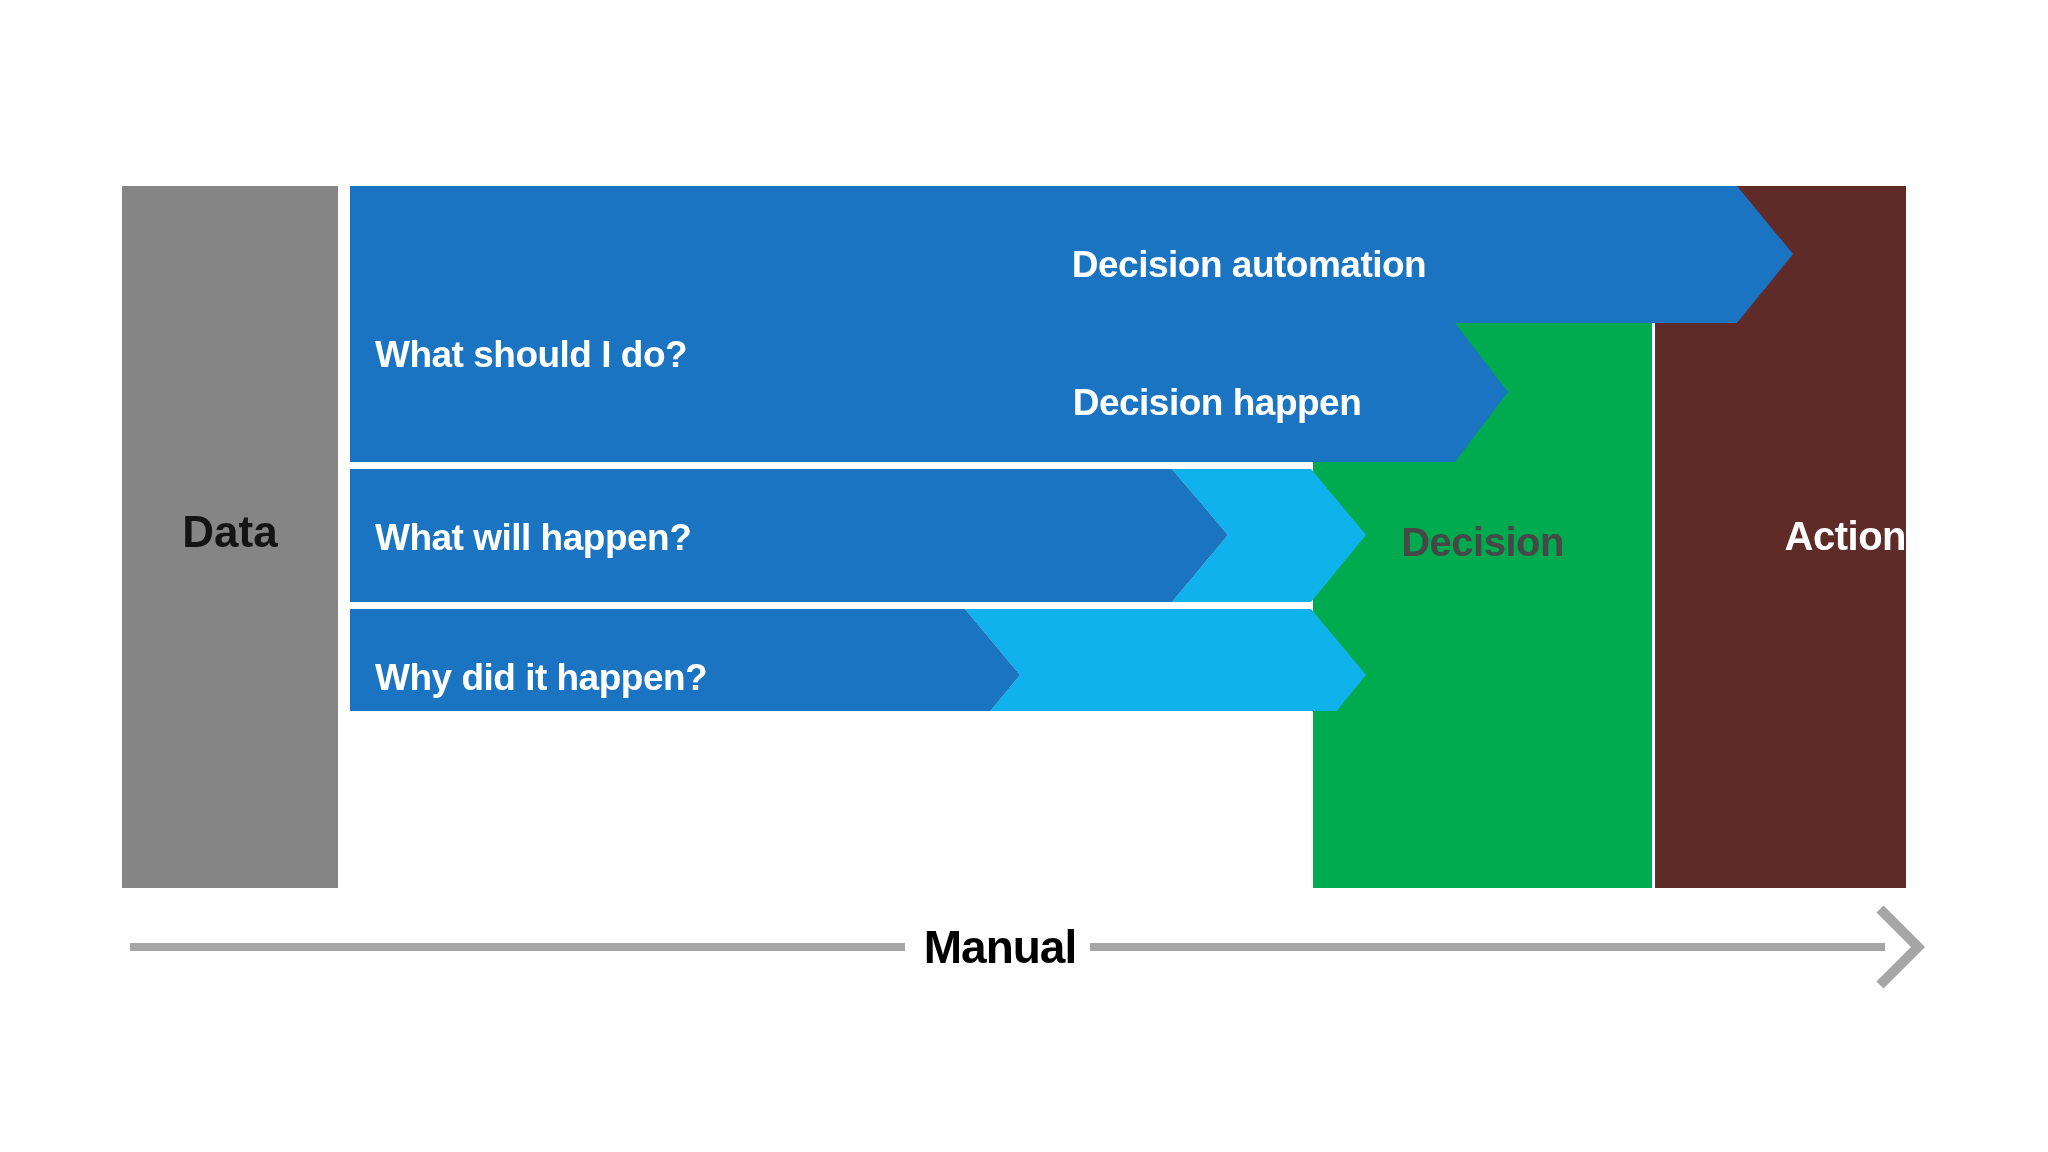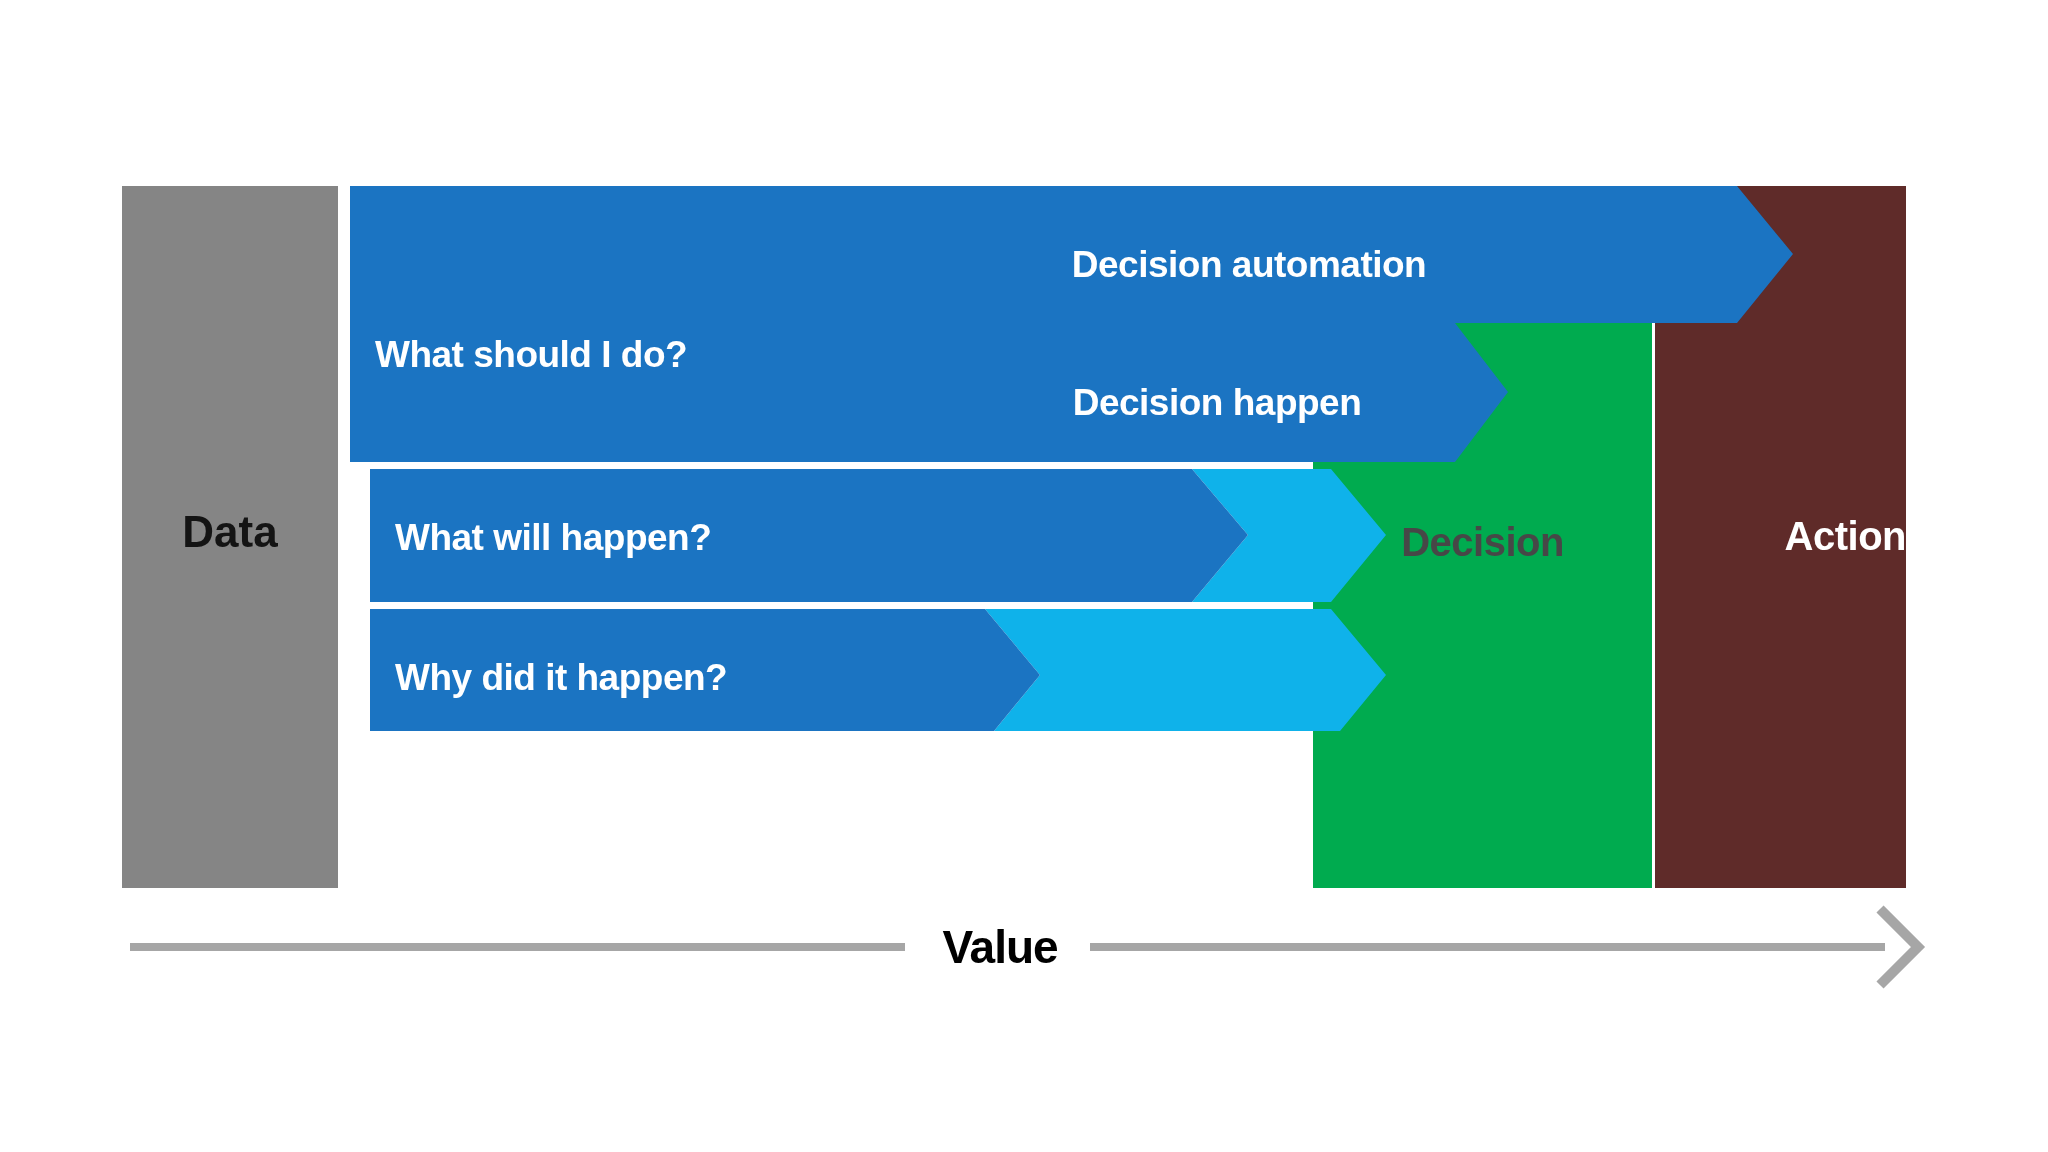--- a/index.html
+++ b/index.html
@@ -16,23 +16,23 @@
   .data-block{left:122px;top:186px;width:216px;height:702px;background:var(--gray);z-index:1;
               display:flex;align-items:center;justify-content:center;}
   .green-block{left:1313px;top:320px;width:339px;height:568px;background:var(--green);z-index:1;}
   .action-block{left:1655px;top:186px;width:251px;height:702px;background:var(--maroon);z-index:1;}
 
   
   .row1{left:350px;top:186px;width:1460px;height:276px;background:var(--blue);z-index:2;
         clip-path:polygon(0 0,1387px 0,1443px 68px,1387px 137px,1105px 137px,1158px 206px,1105px 276px,0 276px);}
 
   
-  .row{left:350px;width:1020px;z-index:2;margin-left:20px;}
+  .row{left:350px;width:1020px;z-index:2;}
   .row2{top:469px;height:133px;}
-  .row3{top:609px;height:122px;padding-left:28px;}
+  .row3{top:609px;height:102px;padding-left:28px;}
   .row4{top:750px;height:137px;}
   .shape{position:absolute;inset:0;}
   .row2 .cyan{background:var(--cyan);clip-path:polygon(822px 0,961px 0,1016px 66px,961px 133px,822px 133px,878px 66px);}
   .row2 .blue{background:var(--blue);clip-path:polygon(0 0,822px 0,878px 66px,822px 133px,0 133px);}
   .row3 .cyan{background:var(--cyan);clip-path:polygon(615px 0,961px 0,1016px 66px,961px 133px,615px 133px,670px 66px);}
   .row3 .blue{background:var(--blue);clip-path:polygon(0 0,615px 0,670px 66px,615px 133px,0 133px);}
   .row4 .cyan{background:var(--cyan);clip-path:polygon(395px 0,961px 0,1016px 69px,961px 137px,395px 137px,450px 69px);}
   .row4 .blue{background:var(--blue);clip-path:polygon(0 0,395px 0,450px 69px,395px 137px,0 137px);}
 
   
@@ -88,19 +88,19 @@
   </div>
 
   <div class="abs row row3">
     <div class="shape cyan"></div>
     <div class="shape blue"></div>
     <span class="lbl q q3">Why did it happen?</span>
   </div>
 
 
   <div class="abs axis-line axis-left"></div>
-  <span class="abs lbl value-label">Value</span>
+  <span class="abs lbl value-label">Manual</span>
   <div class="abs axis-line axis-right"></div>
   <svg class="abs arrowhead" viewBox="0 0 52 92" xmlns="http://www.w3.org/2000/svg">
     <polyline points="6,8 44,46 6,84" fill="none" stroke="#A6A6A6" stroke-width="10"></polyline>
   </svg>
 
 </div>
 
 </body></html>

